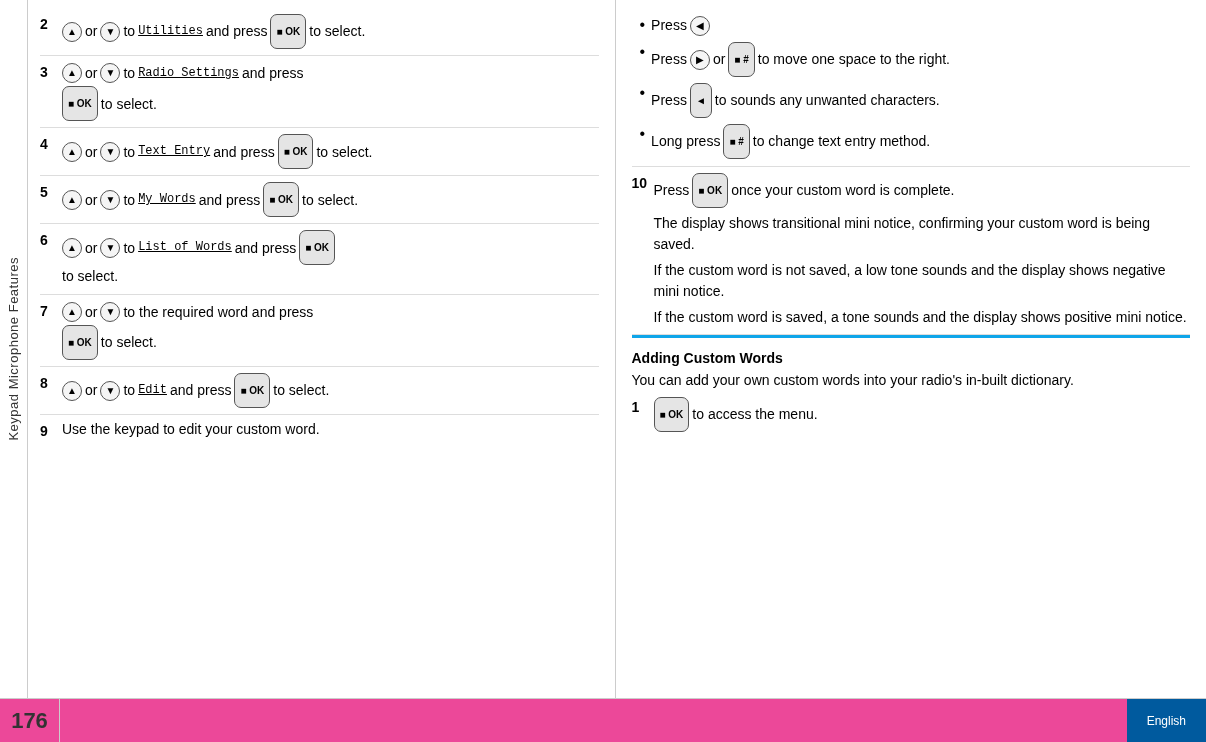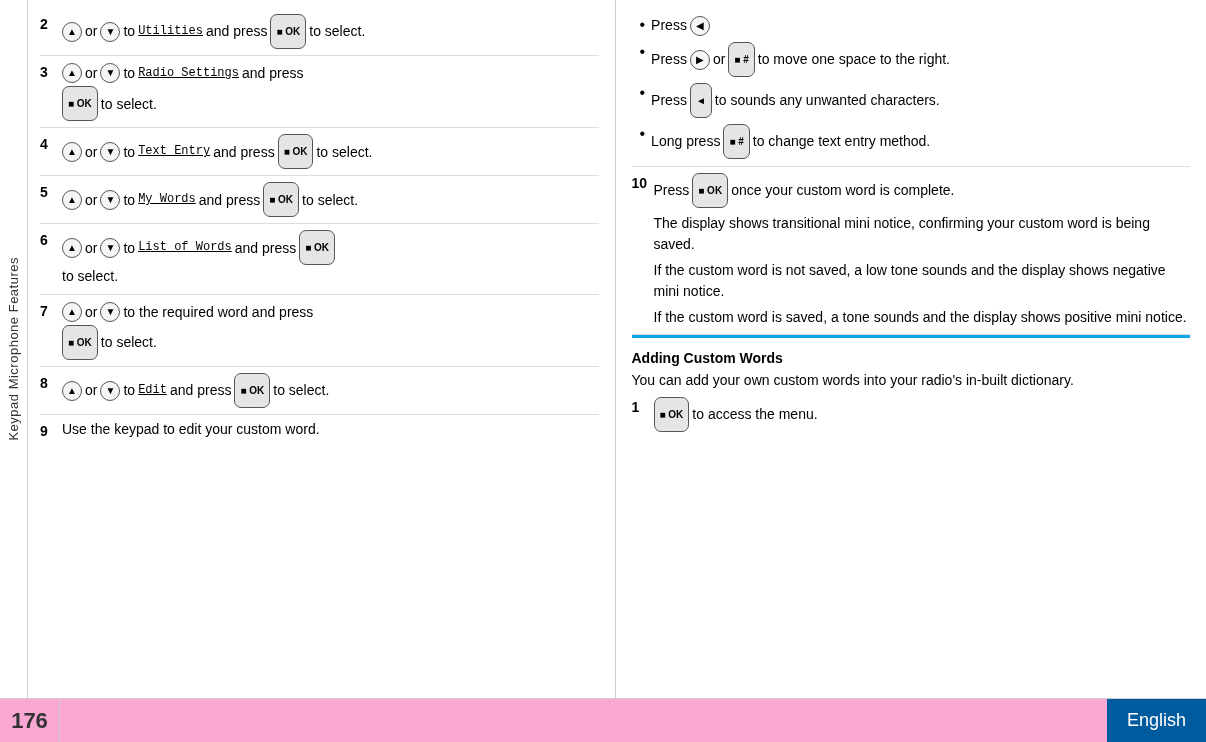--- a/index.html
+++ b/index.html
@@ -178,39 +178,39 @@
       margin-top: 6px;
       margin-bottom: 4px;
     }
 
     
     .page-footer {
       display: flex;
       align-items: flex-start;
       height: 44px;
       border-top: 1px solid #ccc;
-      background: #f9a8d4;
+      background: #ec4899;
     }
 
     .page-num {
       width: 60px;
       display: flex;
       align-items: center;
       justify-content: center;
       font-size: 22px;
       font-weight: bold;
       color: #333;
       border-right: 1px solid #ccc;
       height: 100%;
     }
 
     .lang-badge {
       background: #005a9e;
       color: #fff;
-      font-size: 18px;
+      font-size: 12px;
       padding: 14px 20px;
       display: flex;
       align-items: center;
       height: 100%;
     }
 
     
     .arrow-up::before { content: '▲'; font-size: 10px; }
     .arrow-down::before { content: '▼'; font-size: 10px; }
     .arrow-left::before { content: '◀'; font-size: 10px; }

